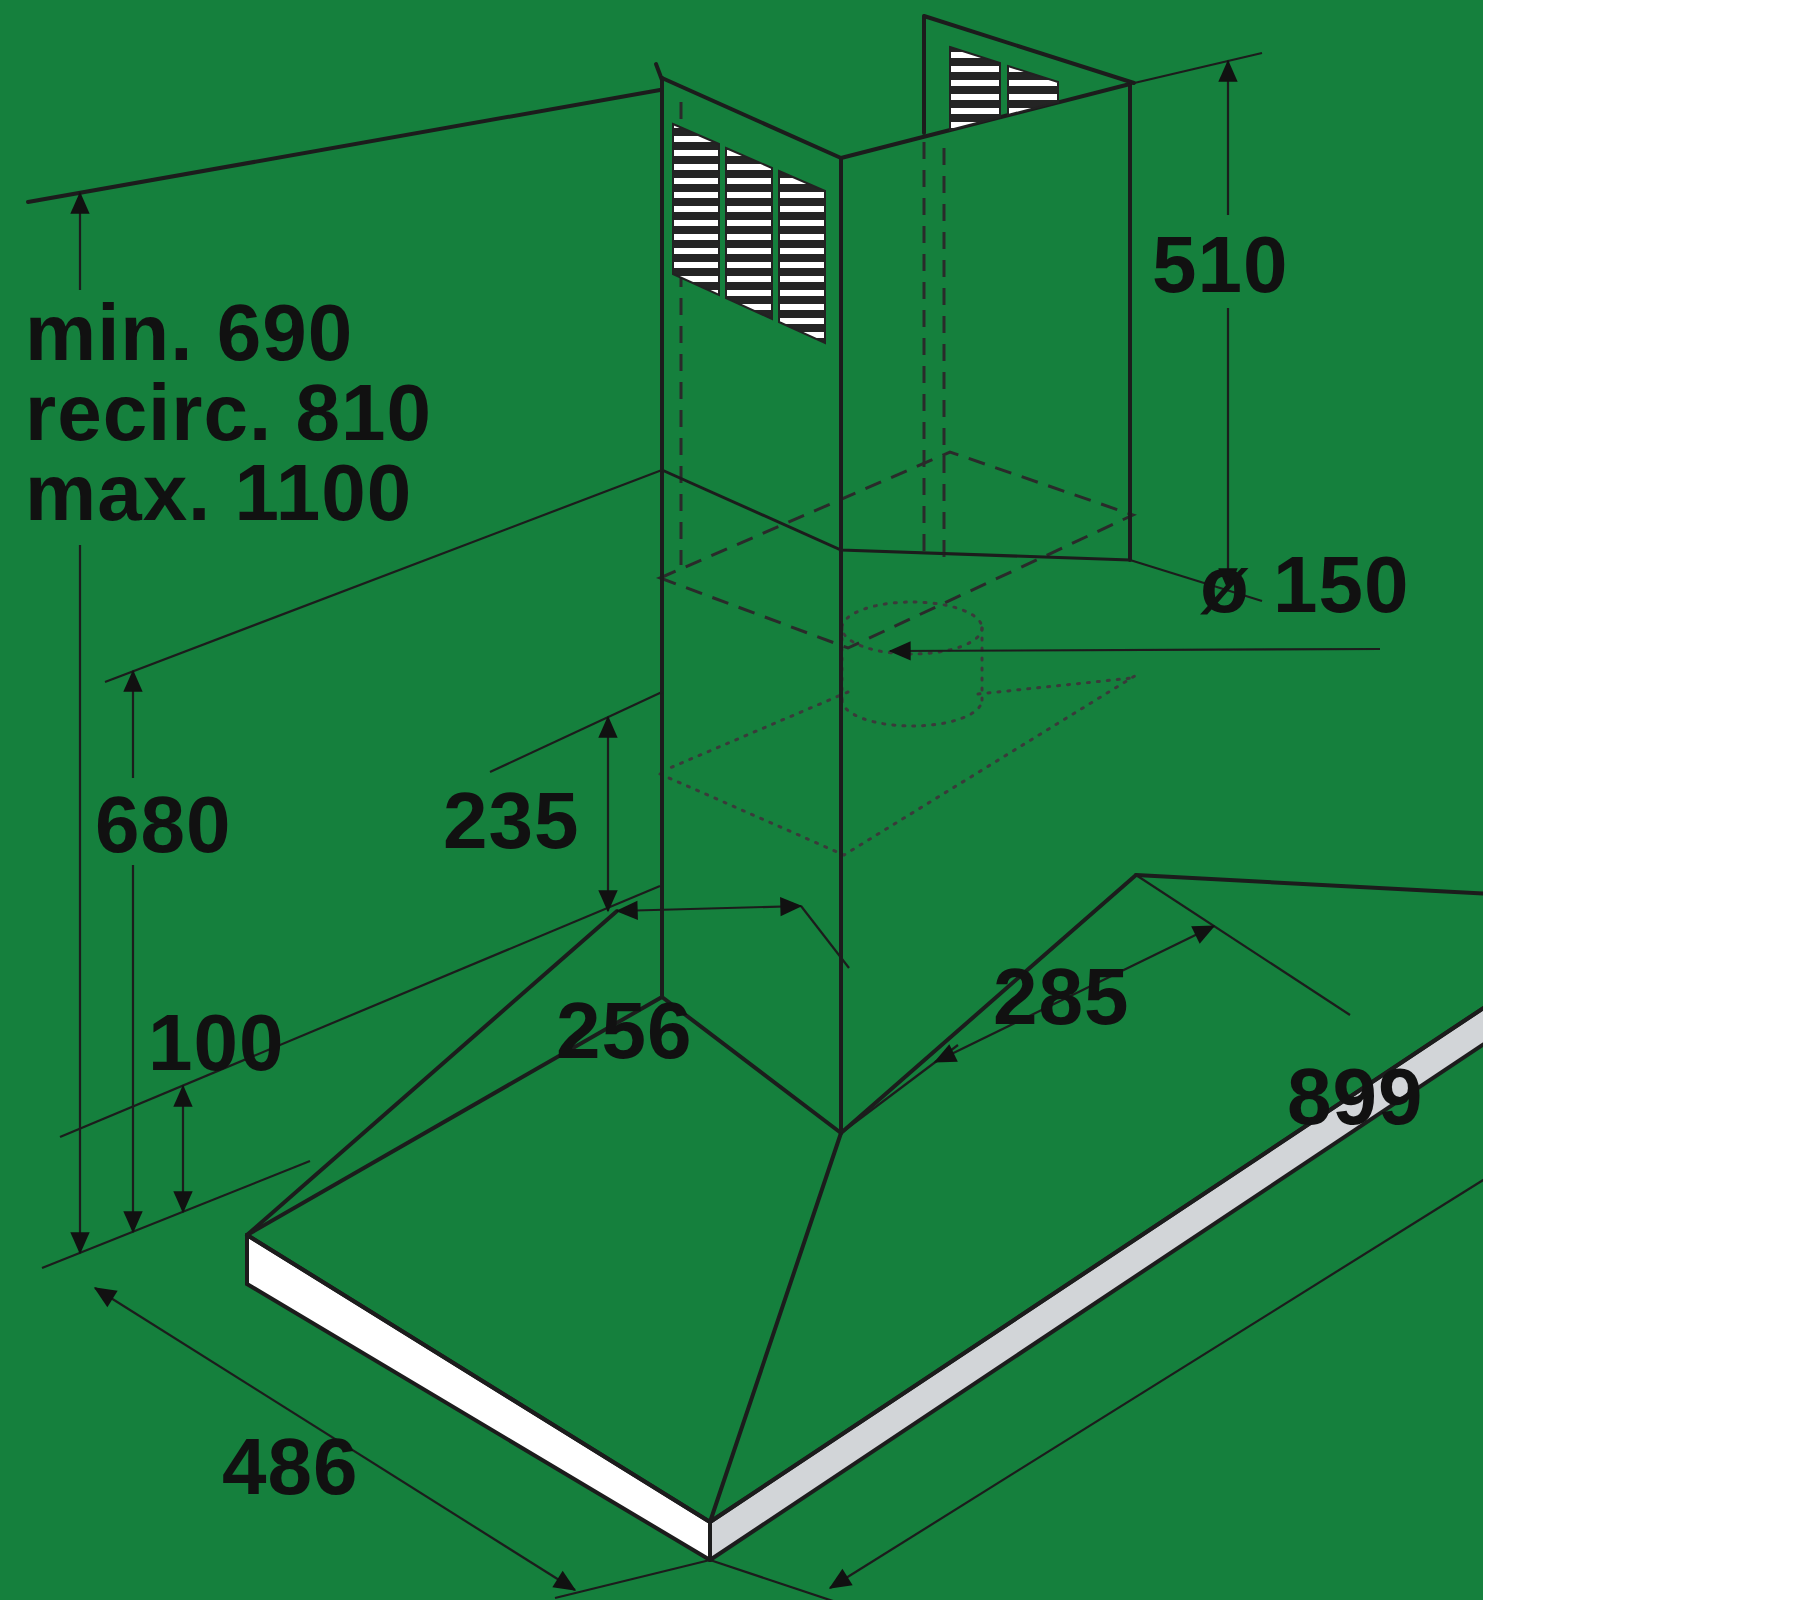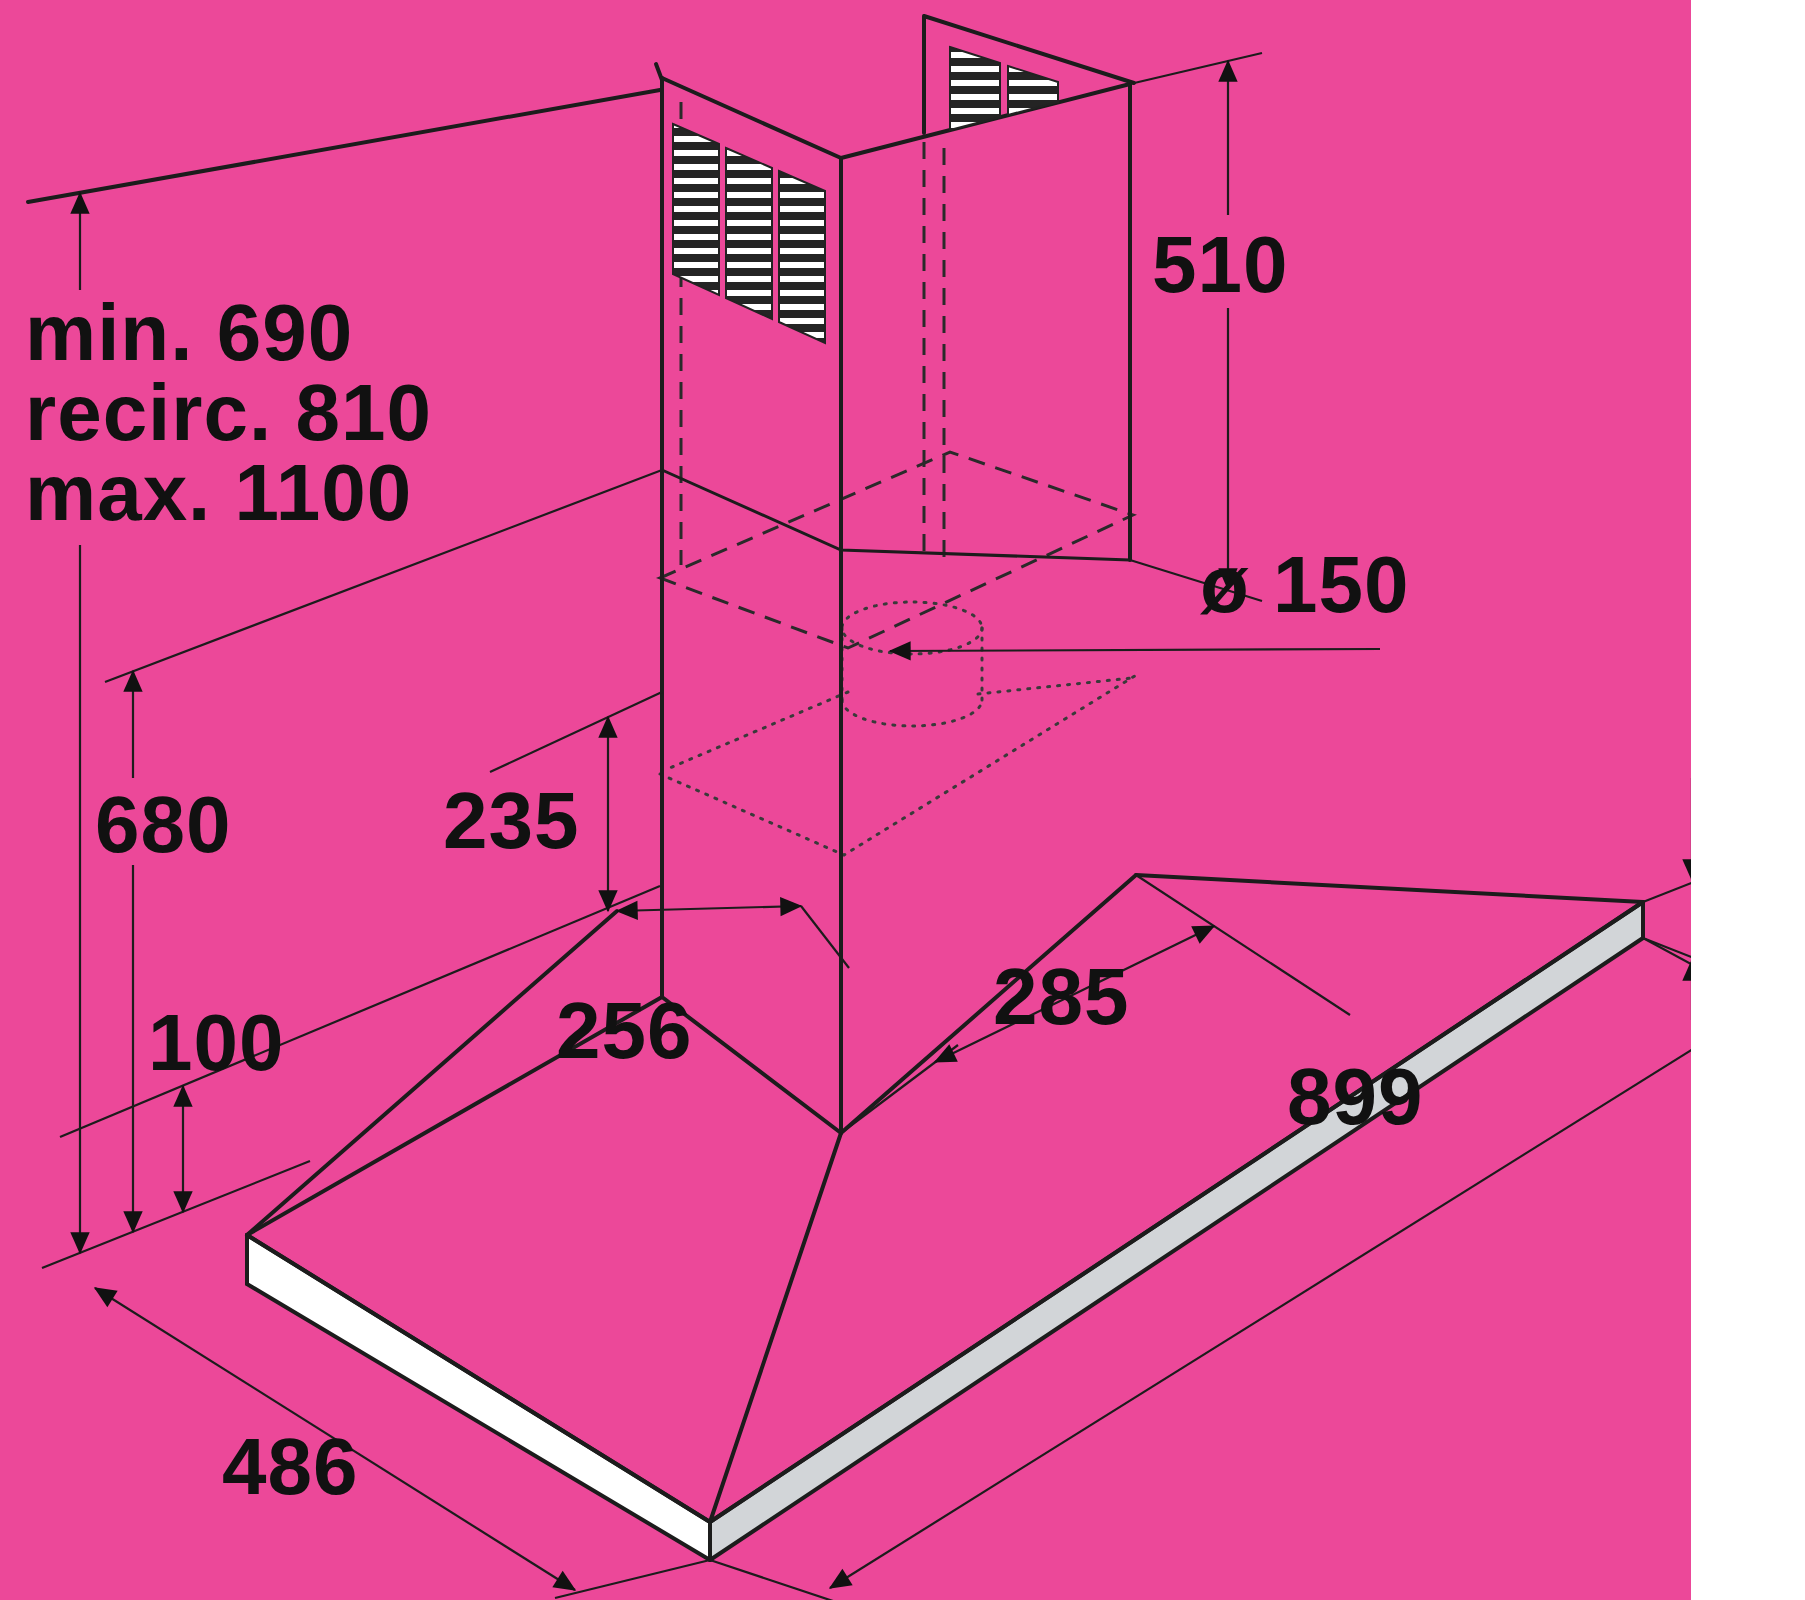--- a/index.html
+++ b/index.html
@@ -1,16 +1,16 @@
 <!DOCTYPE html>
 <html><head>
 <meta charset="utf-8">
 <style>
   html,body{margin:0;padding:0;background:#ffffff;}
-  .stage{position:relative;width:1691px;height:1600px;background:#ec4899;overflow:hidden;
+  .stage{position:relative;width:1483px;height:1600px;background:#15803d;overflow:hidden;
          font-family:"Liberation Sans",sans-serif;}
   svg{position:absolute;inset:0;}
   .obj{stroke:#1c1c1c;stroke-width:4;fill:none;stroke-linecap:round;stroke-linejoin:round;}
   .obj-thin{stroke:#1c1c1c;stroke-width:3;fill:none;}
   .hid{stroke:#2a2a2a;stroke-width:3;fill:none;stroke-dasharray:17 11;}
   .dot{stroke:#3a3a3a;stroke-width:3;fill:none;stroke-dasharray:2 8;stroke-linecap:round;}
   .dim{stroke:#1c1c1c;stroke-width:2.2;fill:none;}
   .ext{stroke:#1c1c1c;stroke-width:2.2;fill:none;}
   .lbl{fill:#111;font-size:80px;font-weight:600;letter-spacing:1px;}
   .face{fill:#ffffff;stroke:#1c1c1c;stroke-width:4;stroke-linejoin:round;}

